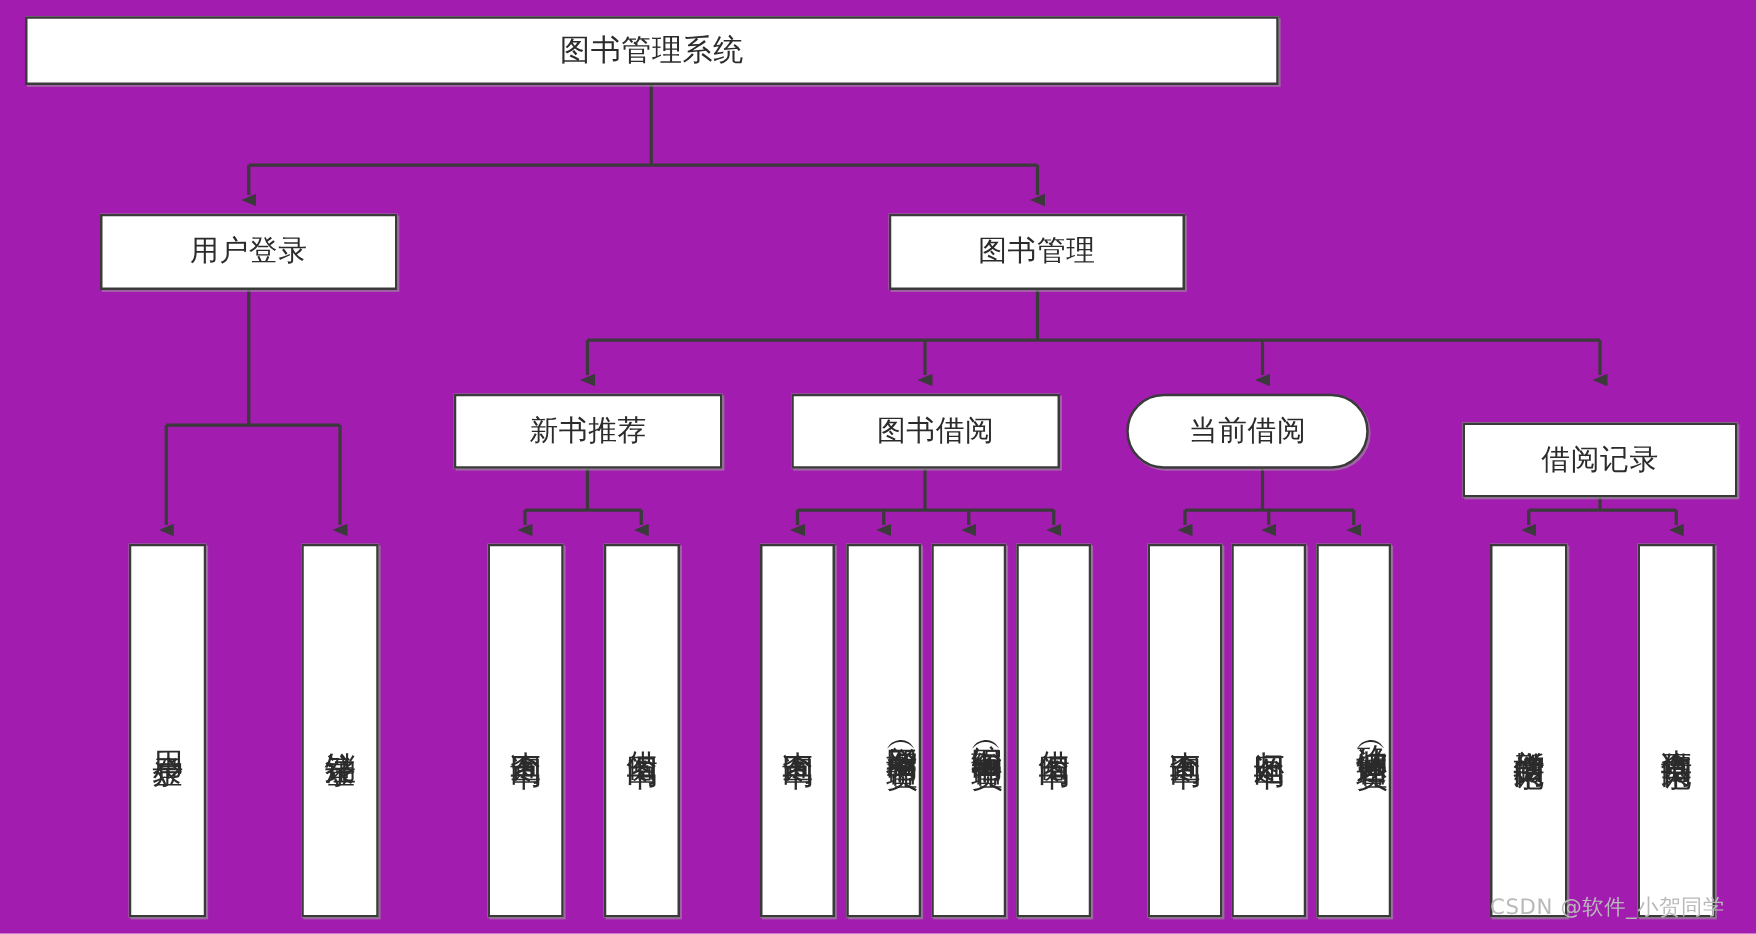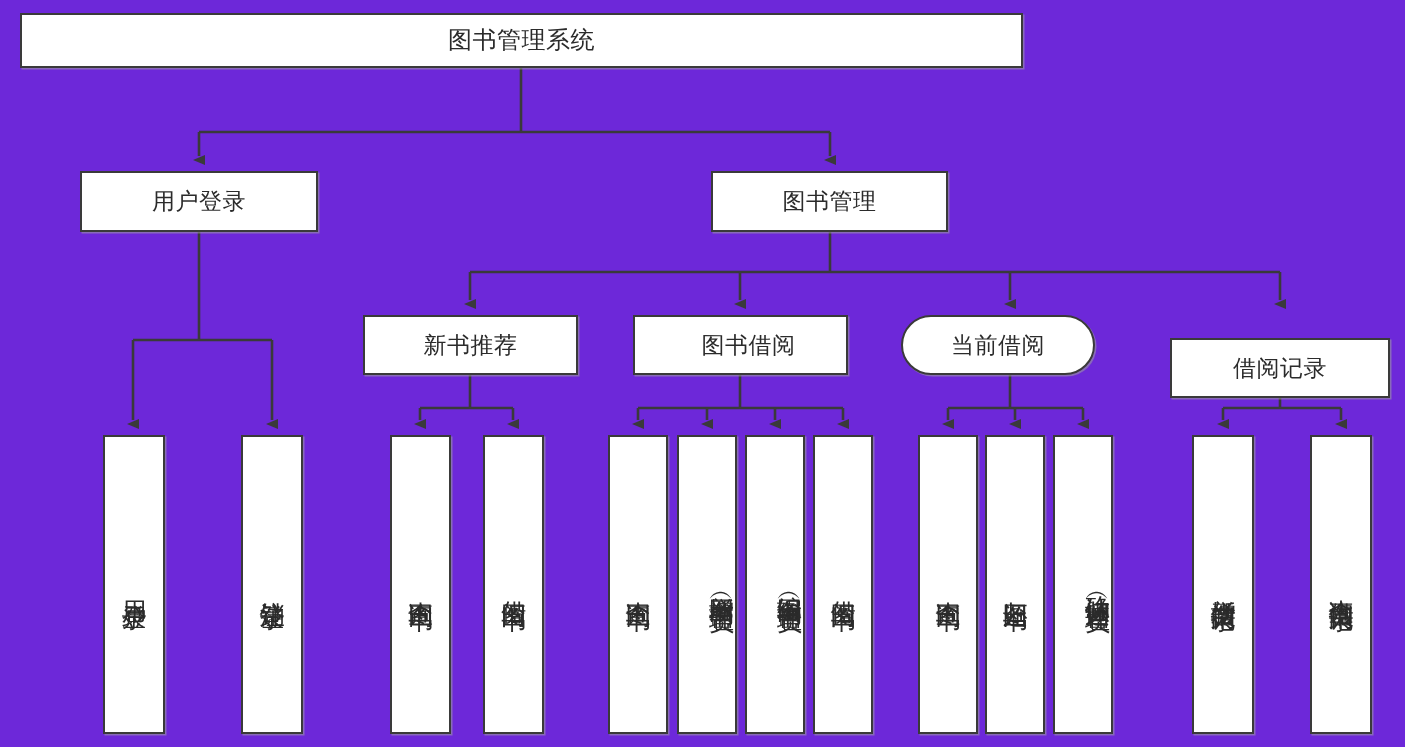--- a/index.html
+++ b/index.html
@@ -7,21 +7,21 @@
     padding: 0;
     background: #ffffff;
   }
   body {
     font-family: "DejaVu Sans", "Liberation Sans", sans-serif;
   }
   #canvas {
     position: relative;
     width: 1405px;
     height: 747px;
-    background: #6d28d9;
+    background: #a21caf;
     overflow: hidden;
   }
   svg.connectors {
     position: absolute;
     left: 0;
     top: 0;
     width: 1405px;
     height: 747px;
     pointer-events: none;
   }
@@ -184,14 +184,15 @@
     <span class="node-label">确认归还（管理员）</span>
   </div>
 
   <div class="node vertical" style="left:1192px; top:435px; width:62px; height:299px;">
     <span class="node-label">新增借阅记录</span>
   </div>
   <div class="node vertical" style="left:1310px; top:435px; width:62px; height:299px;">
     <span class="node-label">查询借阅记录</span>
   </div>
 
+  <div class="watermark" style="left:1192px; top:714px;">CSDN @软件_小贺同学</div>
 
 </div>
 
 </body></html>

